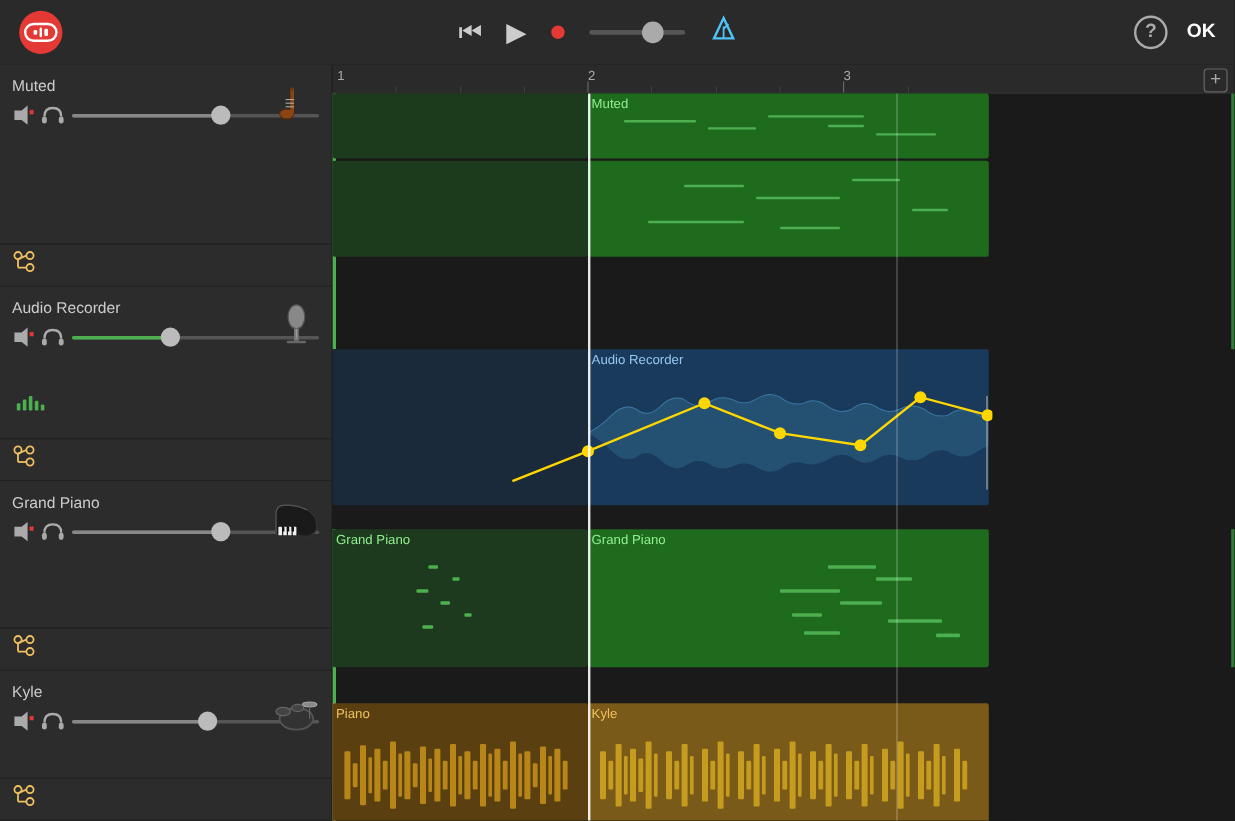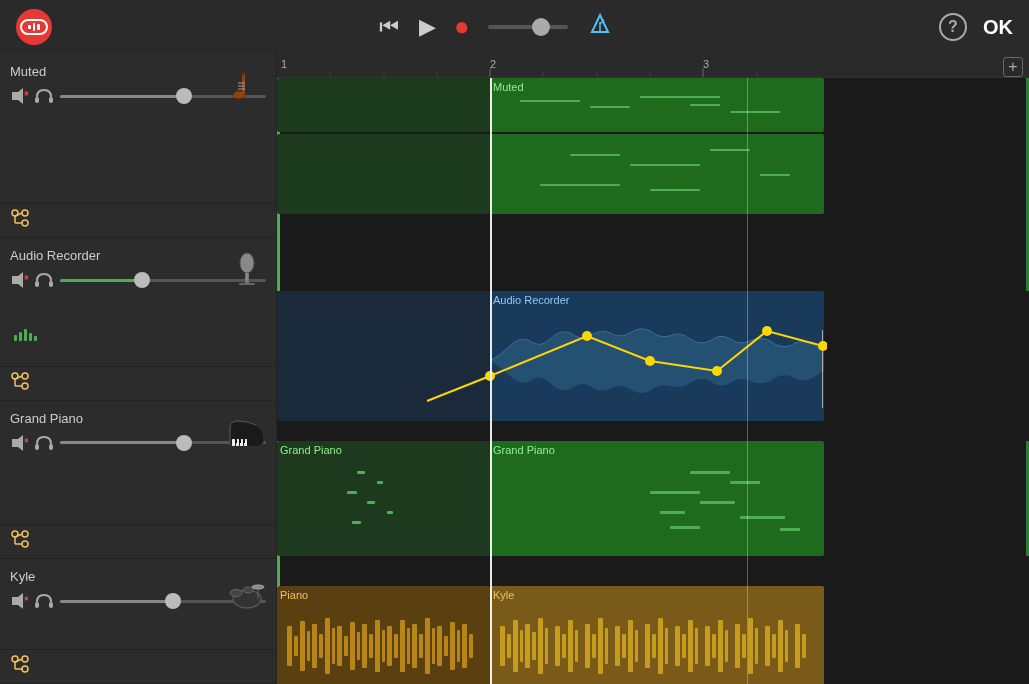--- a/index.html
+++ b/index.html
@@ -57,21 +57,21 @@
       border-radius: 50%;
       background: none;
       color: #aaa;
       font-size: 16px;
       font-weight: bold;
       cursor: pointer;
       display: flex; align-items: center; justify-content: center;
     }
     .ok-btn {
       background: none; border: none;
-      color: #fff; font-size: 20px;
+      color: #fff; font-size: 16px;
       font-weight: 600; cursor: pointer;
     }
 
     
     .main {
       position: absolute;
       top: 54px; left: 0; right: 0; bottom: 0;
       display: flex;
     }
 

